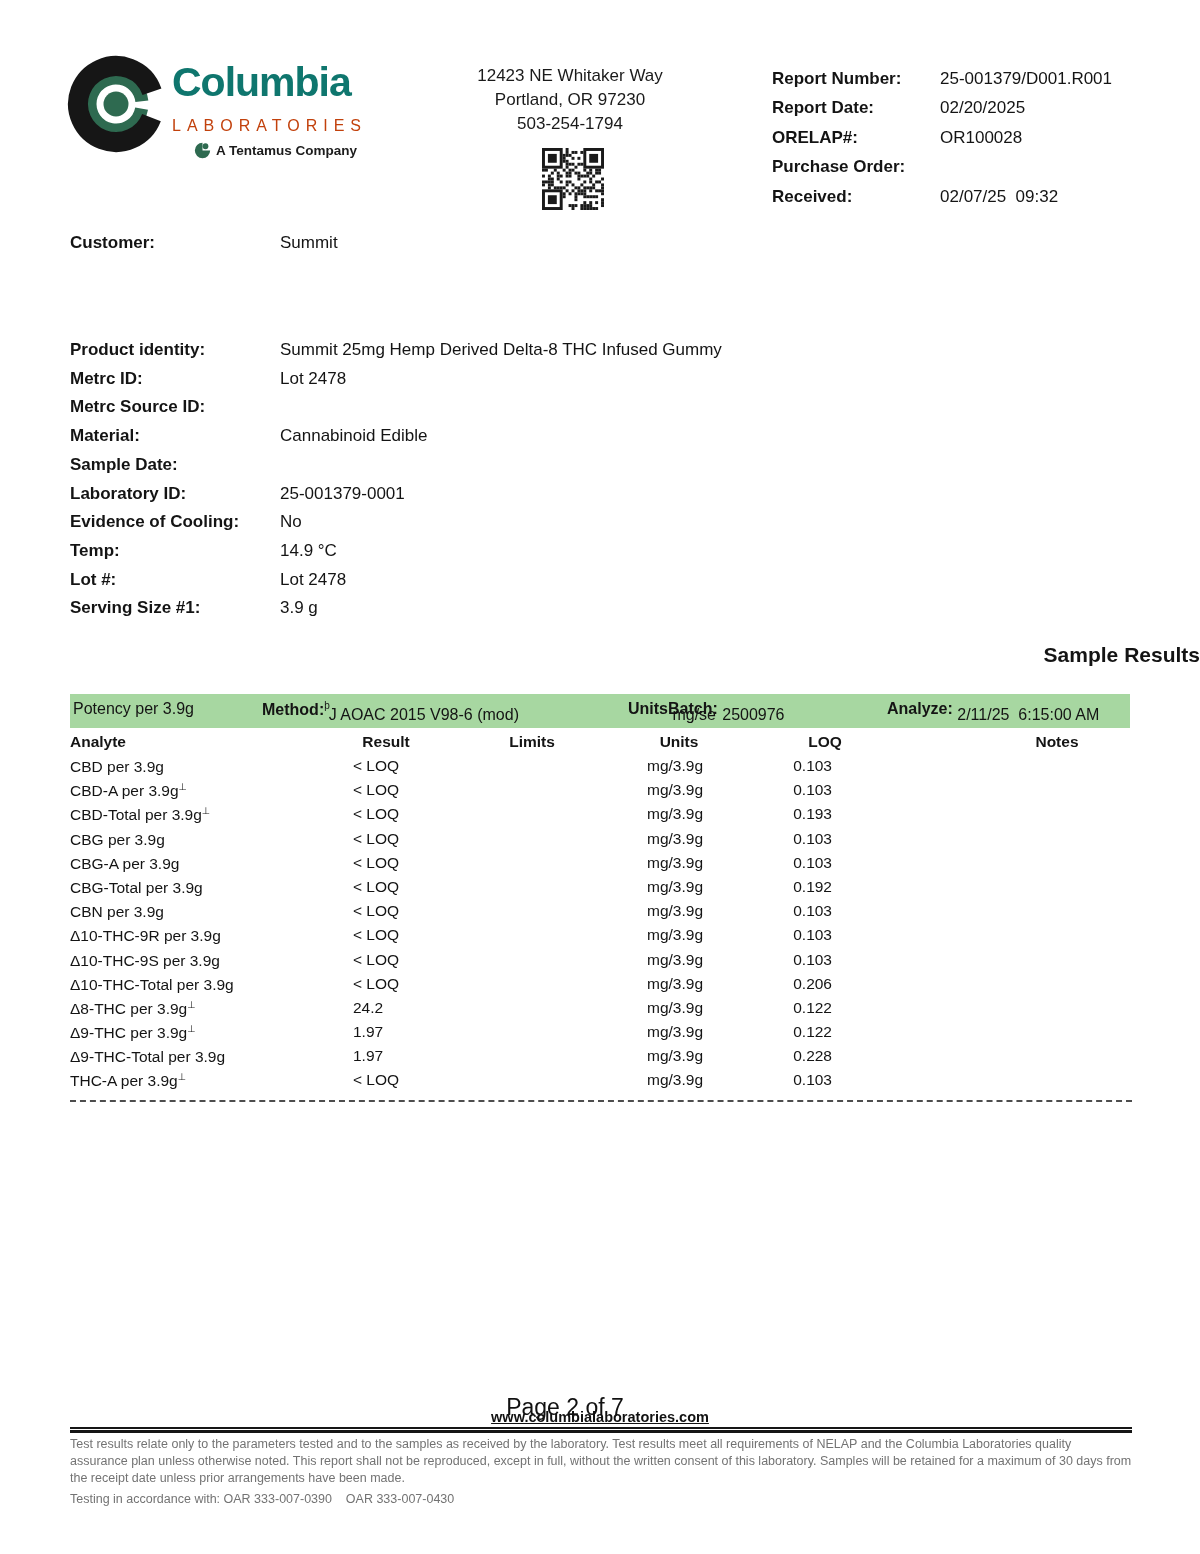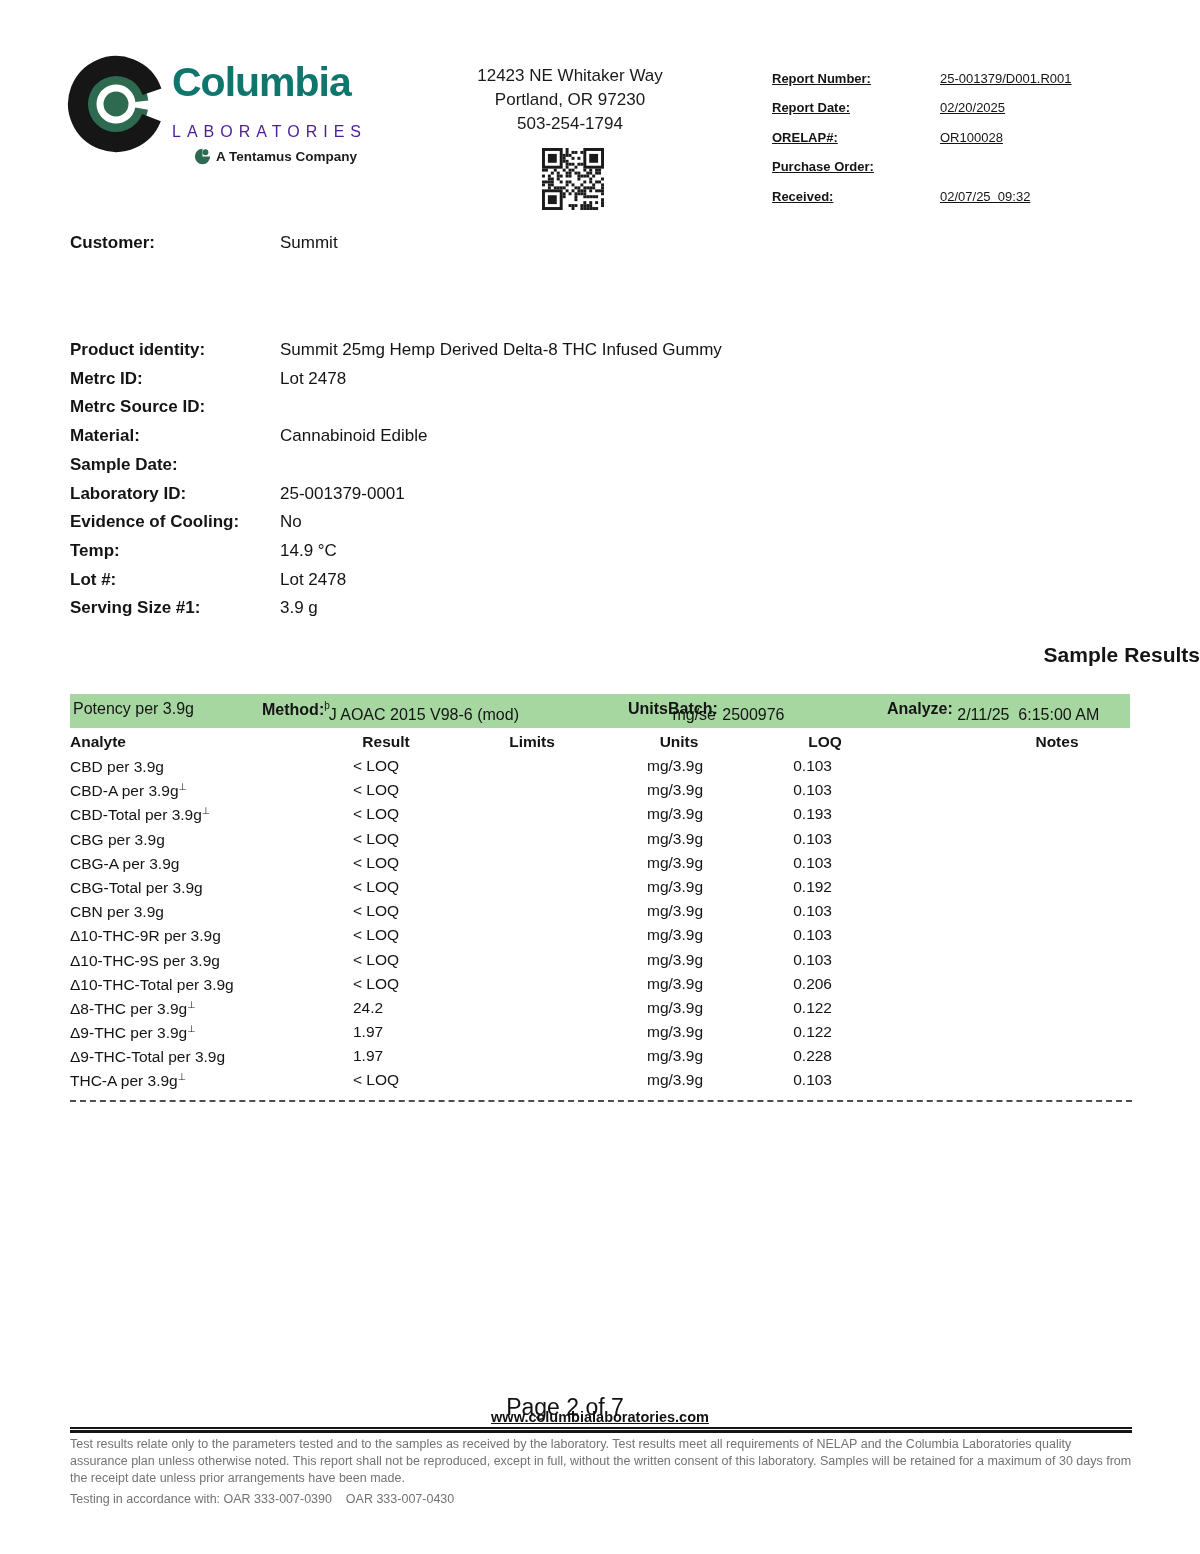--- a/index.html
+++ b/index.html
@@ -8,29 +8,29 @@
     font-family:"Liberation Sans",sans-serif;color:#141414;
     -webkit-font-smoothing:antialiased;
   }
   .abs{position:absolute;}
 
   
   .logo-block{left:66px;top:54px;display:flex;align-items:flex-start;}
   .logo-mark{width:100px;height:100px;}
   .logo-text{margin-left:6px;padding-top:8px;}
   .brand{font-size:41px;font-weight:bold;letter-spacing:-1px;color:#0f766e;line-height:40px;}
-  .brand-sub{font-size:16px;color:#4c1d95;letter-spacing:6px;margin-top:21px;}
+  .brand-sub{font-size:16px;color:#c2410c;letter-spacing:6px;margin-top:15px;}
   .brand-tag{display:flex;align-items:center;gap:5px;margin-top:7px;margin-left:22px;}
   .brand-tag span{font-size:13.5px;font-weight:bold;color:#1c1c1c;}
 
   .addr{left:400px;top:64px;width:340px;text-align:center;font-size:17px;line-height:24px;color:#1a1a1a;}
   .qr{left:542px;top:148px;width:62px;height:62px;}
 
   .rinfo{left:772px;top:64px;width:380px;}
-  .rinfo-row{display:flex;line-height:29.4px;font-size:13px;text-decoration:underline;}
+  .rinfo-row{display:flex;line-height:29.4px;font-size:17px;}
   .rlabel{font-weight:bold;width:168px;flex:0 0 168px;}
   .rvalue{white-space:pre;}
 
   
   .kvrow{display:flex;font-size:17px;}
   .kvlabel{font-weight:bold;width:210px;flex:0 0 210px;}
   .kvvalue{white-space:pre;}
   .customer{left:70px;top:231px;width:700px;}
   .customer .kvrow{line-height:24px;}
   .sinfo{left:70px;top:336px;width:880px;}

